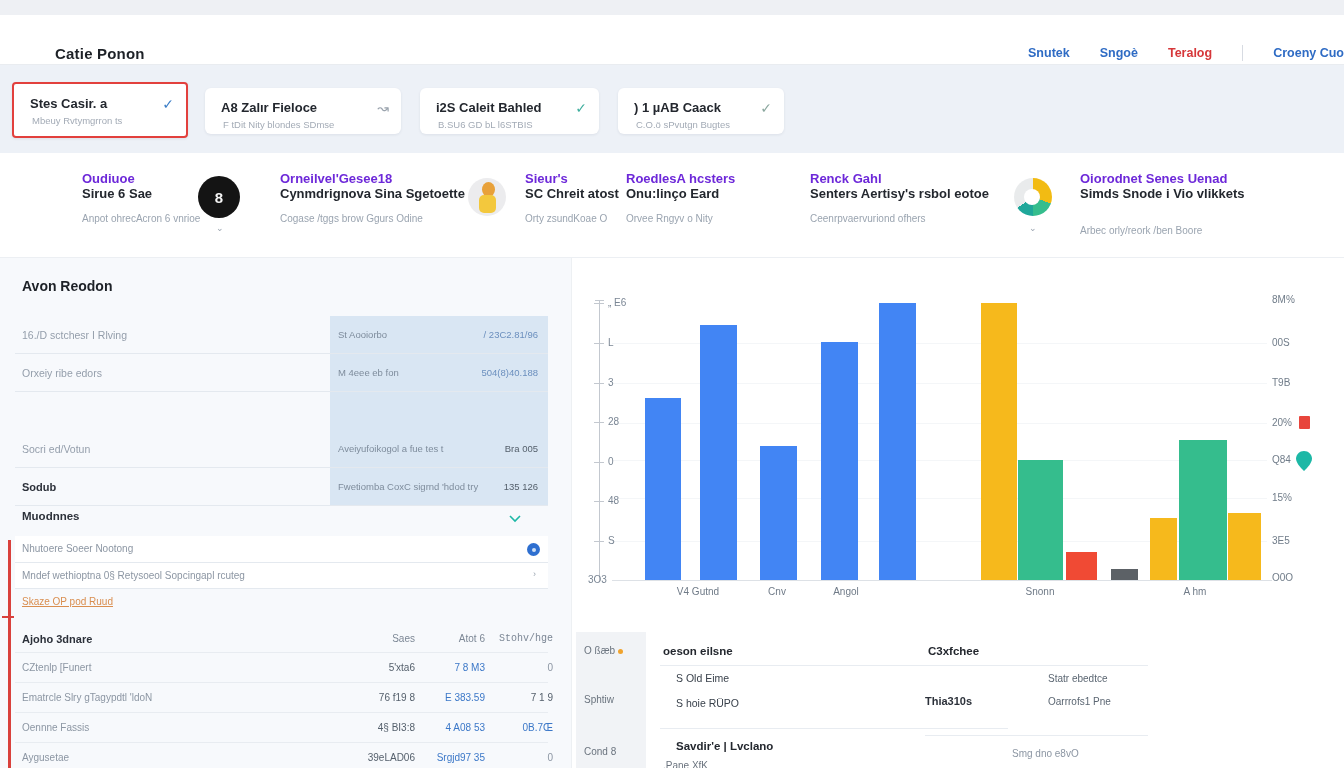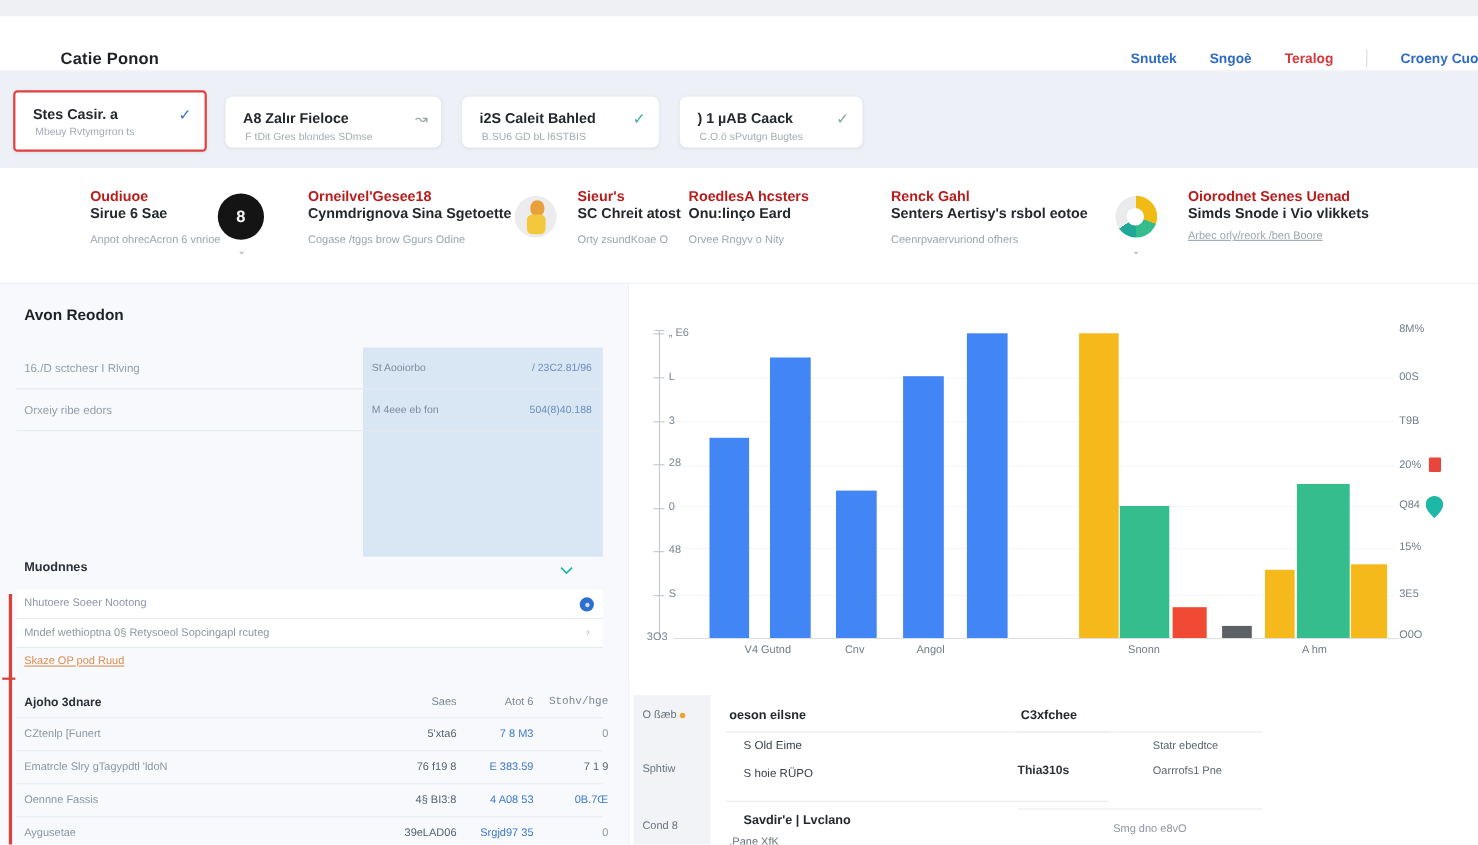--- a/index.html
+++ b/index.html
@@ -19,21 +19,21 @@
   .nav-div { width:1px; height:16px; background:#d7dbe2; }
   
   .cards-band { left:0; top:65px; width:1344px; height:88px; background:#edf1f7; }
   .card { background:#fff; border-radius:6px; box-shadow:0 1px 3px rgba(30,40,60,.08); }
   .card.hl { border:2px solid #e2403d; border-radius:4px; }
   .card-title { position:absolute; left:16px; top:12px; font-size:13px; font-weight:bold; color:#23272e; white-space:nowrap; }
   .card-sub { position:absolute; left:18px; top:31px; font-size:9.5px; color:#a3abb6; white-space:nowrap; }
   .card-ic { position:absolute; top:12px; font-size:14px; }
   
   .features-band { left:0; top:153px; width:1344px; height:105px; background:#fff; border-bottom:1px solid #eceff3; }
-  .feat-l1 { font-size:13px; font-weight:bold; color:#b91c1c; white-space:nowrap; }
+  .feat-l1 { font-size:13px; font-weight:bold; color:#6d28d9; white-space:nowrap; }
   .feat-l2 { font-size:13px; font-weight:bold; color:#23272e; white-space:nowrap; }
   .feat-sub { font-size:10px; color:#9aa4b0; white-space:nowrap; }
   .circle-8 { width:42px; height:42px; border-radius:50%; background:#141414; color:#f5f5f5;
               display:flex; align-items:center; justify-content:center; font-size:15px; font-weight:bold; }
   .person-ic { width:38px; height:38px; border-radius:50%; background:#ececee; overflow:hidden; }
   .person-head { position:absolute; left:14px; top:4px; width:13px; height:15px; border-radius:50%; background:#e8a13a; }
   .person-body { position:absolute; left:11px; top:17px; width:17px; height:18px; border-radius:5px; background:#f3c83d; }
   .pie-ic { width:38px; height:38px; border-radius:50%;
             background:conic-gradient(#f2bb13 0 110deg, #35bd8d 110deg 180deg, #1fa79a 180deg 235deg, #e9ebec 235deg 360deg); }
   .pie-hole { position:absolute; left:10px; top:11px; width:16px; height:16px; border-radius:50%; background:#fff; }
@@ -118,21 +118,21 @@
   </div>
 
   <div class="abs cards-band">
     <div class="abs card hl" style="left:12px;top:17px;width:176px;height:56px;">
       <span class="card-title">Stes Casir. a</span>
       <span class="card-sub">Mbeuy Rvtymgrron ts</span>
       <span class="card-ic" style="right:12px;color:#3b7ec7;">✓</span>
     </div>
     <div class="abs card" style="left:205px;top:23px;width:196px;height:46px;">
       <span class="card-title">A8 Zalır Fieloce</span>
-      <span class="card-sub">F tDit Gres blondes SDmse</span>
+      <span class="card-sub">F tDit Nity blondes SDmse</span>
       <span class="card-ic" style="right:12px;color:#9aa3ad;">↝</span>
     </div>
     <div class="abs card" style="left:420px;top:23px;width:179px;height:46px;">
       <span class="card-title">i2S Caleit Bahled</span>
       <span class="card-sub">B.SU6 GD bL l6STBIS</span>
       <span class="card-ic" style="right:12px;color:#3fae9e;">✓</span>
     </div>
     <div class="abs card" style="left:618px;top:23px;width:166px;height:46px;">
       <span class="card-title">) 1 µAB Caack</span>
       <span class="card-sub">C.O.ö sPvutgn Bugtes</span>
@@ -174,37 +174,47 @@
       <div class="feat-l2">Senters Aertisy's rsbol eotoe</div>
       <div class="feat-sub" style="margin-top:12px;">Ceenrpvaervuriond ofhers</div>
     </div>
     <div class="abs pie-ic" style="left:1014px;top:25px;">
       <span class="pie-hole"></span>
     </div>
     <div class="abs mini-chev" style="left:1029px;top:70px;">⌄</div>
     <div class="abs" style="left:1080px;top:18px;">
       <div class="feat-l1">Oiorodnet Senes Uenad</div>
       <div class="feat-l2">Simds Snode i Vio vlikkets</div>
-      <div class="feat-sub" style="margin-top:8px;text-decoration:underline;">Arbec orly/reork /ben Boore</div>
+      <div class="feat-sub" style="margin-top:24px;">Arbec orly/reork /ben Boore</div>
     </div>
   </div>
 
   <div class="abs left-panel"></div>
   <div class="abs lp-title">Avon Reodon</div>
   <div class="abs lp-bluecol"></div>
 
   <div class="abs lp-row" style="top:316px;">
     <span class="lp-label">16./D sctchesr I Rlving</span>
     <span class="lp-key">St Aooiorbo</span>
     <span class="lp-val v-blue">/ 23C2.81/96</span>
   </div>
   <div class="abs lp-row" style="top:354px;">
     <span class="lp-label">Orxeiy ribe edors</span>
     <span class="lp-key">M 4eee eb fon</span>
     <span class="lp-val v-blue">504(8)40.188</span>
+  </div>
+  <div class="abs lp-row" style="top:430px;">
+    <span class="lp-label">Socri ed/Votun</span>
+    <span class="lp-key">Aveiyufoikogol a fue tes t</span>
+    <span class="lp-val v-dark">Bra 005</span>
+  </div>
+  <div class="abs lp-row" style="top:468px;">
+    <span class="lp-label dark">Sodub</span>
+    <span class="lp-key">Fwetiomba CoxC sigrnd 'hdod try</span>
+    <span class="lp-val v-dark">135 126</span>
   </div>
 
   <div class="abs sec-head">Muodnnes</div>
   <svg class="abs" style="left:508px;top:514px;" width="14" height="9">
     <polyline points="2,2 7,7 12,2" fill="none" stroke="#1db8a6" stroke-width="1.6"></polyline>
   </svg>
   <div class="abs sec-row" style="top:536px;height:27px;">
     <span class="sec-text">Nhutoere Soeer Nootong</span>
     <span class="blue-dot-ic"></span>
   </div>

